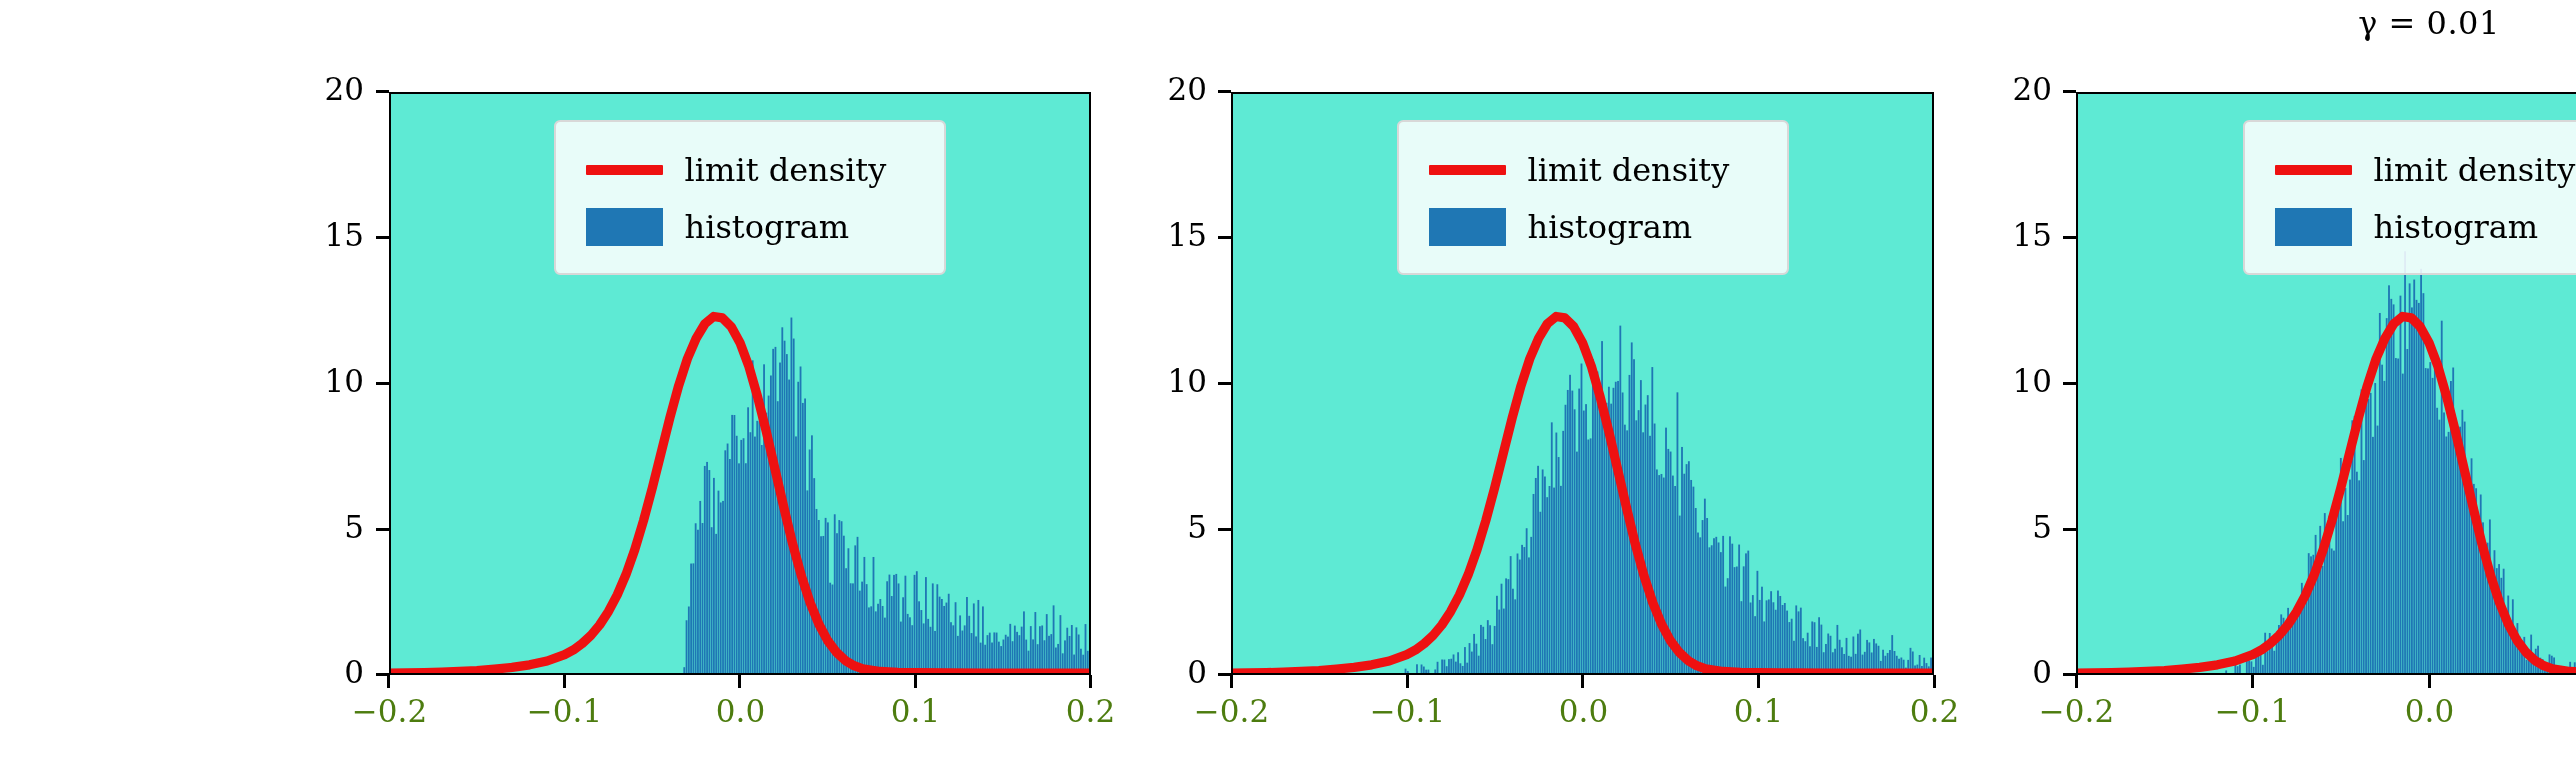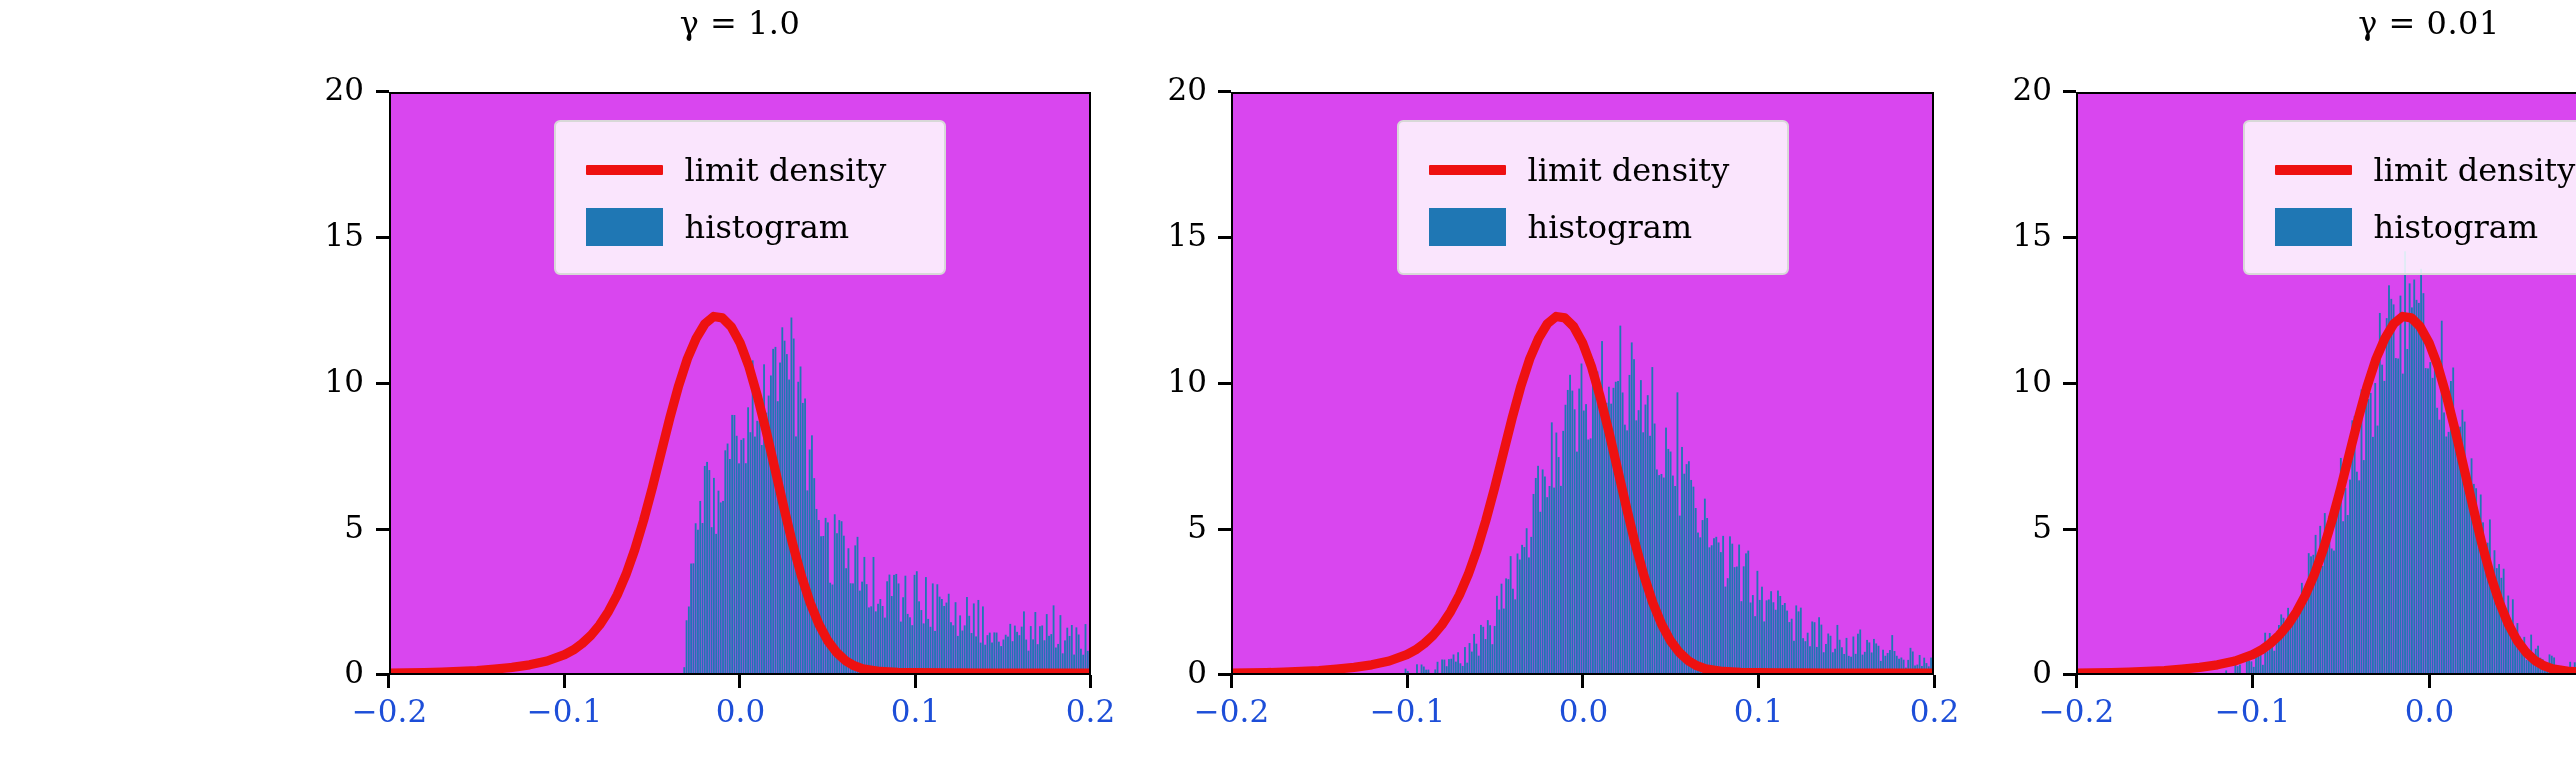--- a/index.html
+++ b/index.html
@@ -4,32 +4,32 @@
 <style>
   html,body{margin:0;padding:0;background:#ffffff;}
   body{width:3091px;height:773px;font-family:"DejaVu Serif",serif;overflow:hidden;}
   #figure{position:relative;width:3091px;height:773px;background:#fff;}
   .panel{position:absolute;top:0;height:773px;}
   .plot-title{
     position:absolute;width:100%;text-align:center;top:4.1px;
     font-family:"DejaVu Serif",serif;font-size:32px;color:#000;
     letter-spacing:0.5px;white-space:nowrap;
   }
-  .axes{position:absolute;box-sizing:border-box;background:#d946ef;overflow:visible;}
+  .axes{position:absolute;box-sizing:border-box;background:#5eead4;overflow:visible;}
   .axes .frame{
     position:absolute;inset:0;border:2.6px solid #000;box-sizing:border-box;pointer-events:none;
   }
   .canvas-holder{position:absolute;inset:0;overflow:hidden;}
   svg.plotsvg{position:absolute;left:0;top:0;display:block;}
   .ytick-label{
     position:absolute;text-align:right;font-size:31px;color:#000;
     font-family:"DejaVu Serif",serif;white-space:nowrap;
   }
   .xtick-label{
-    position:absolute;text-align:center;font-size:31px;color:#1d4ed8;
+    position:absolute;text-align:center;font-size:31px;color:#4d7c0f;
     font-family:"DejaVu Serif",serif;white-space:nowrap;
   }
   .tickmark{position:absolute;background:#000;}
   .legend{
     position:absolute;background:rgba(255,255,255,0.86);
     border:2.1px solid #d8d8d8;border-radius:6.2px;
     box-sizing:border-box;padding:0;
   }
   .legend-row{position:absolute;display:flex;align-items:center;}
   .legend-line{width:77px;height:10.3px;background:#ee1111;border-radius:1px;}
@@ -37,21 +37,20 @@
   .legend-label{
     margin-left:21.6px;font-size:32px;color:#000;
     font-family:"DejaVu Serif",serif;white-space:nowrap;line-height:1;
   }
 </style>
 </head>
 <body>
 
 <div id="figure">
     <div class="panel" style="left: 0px; width: 3091px;">
-      <div class="plot-title" style="left: 389px; width: 702px;">γ = 1.0</div>
       <div class="axes" style="left: 389px; top: 92px; width: 702px; height: 583px;">
         <div class="canvas-holder">
           <svg class="plotsvg" width="702" height="583" viewBox="0 0 1362 1132">
             <g fill="#1f77b4">
               <rect x="571.02" y="1116.82" width="3.53" height="15.18"></rect>
               <rect x="575.44" y="1025.71" width="3.53" height="106.29"></rect>
               <rect x="579.87" y="998.98" width="3.53" height="133.02"></rect>
               <rect x="584.30" y="915.58" width="3.53" height="216.42"></rect>
               <rect x="588.72" y="915.24" width="3.53" height="216.76"></rect>
               <rect x="593.15" y="837.39" width="3.53" height="294.61"></rect>

